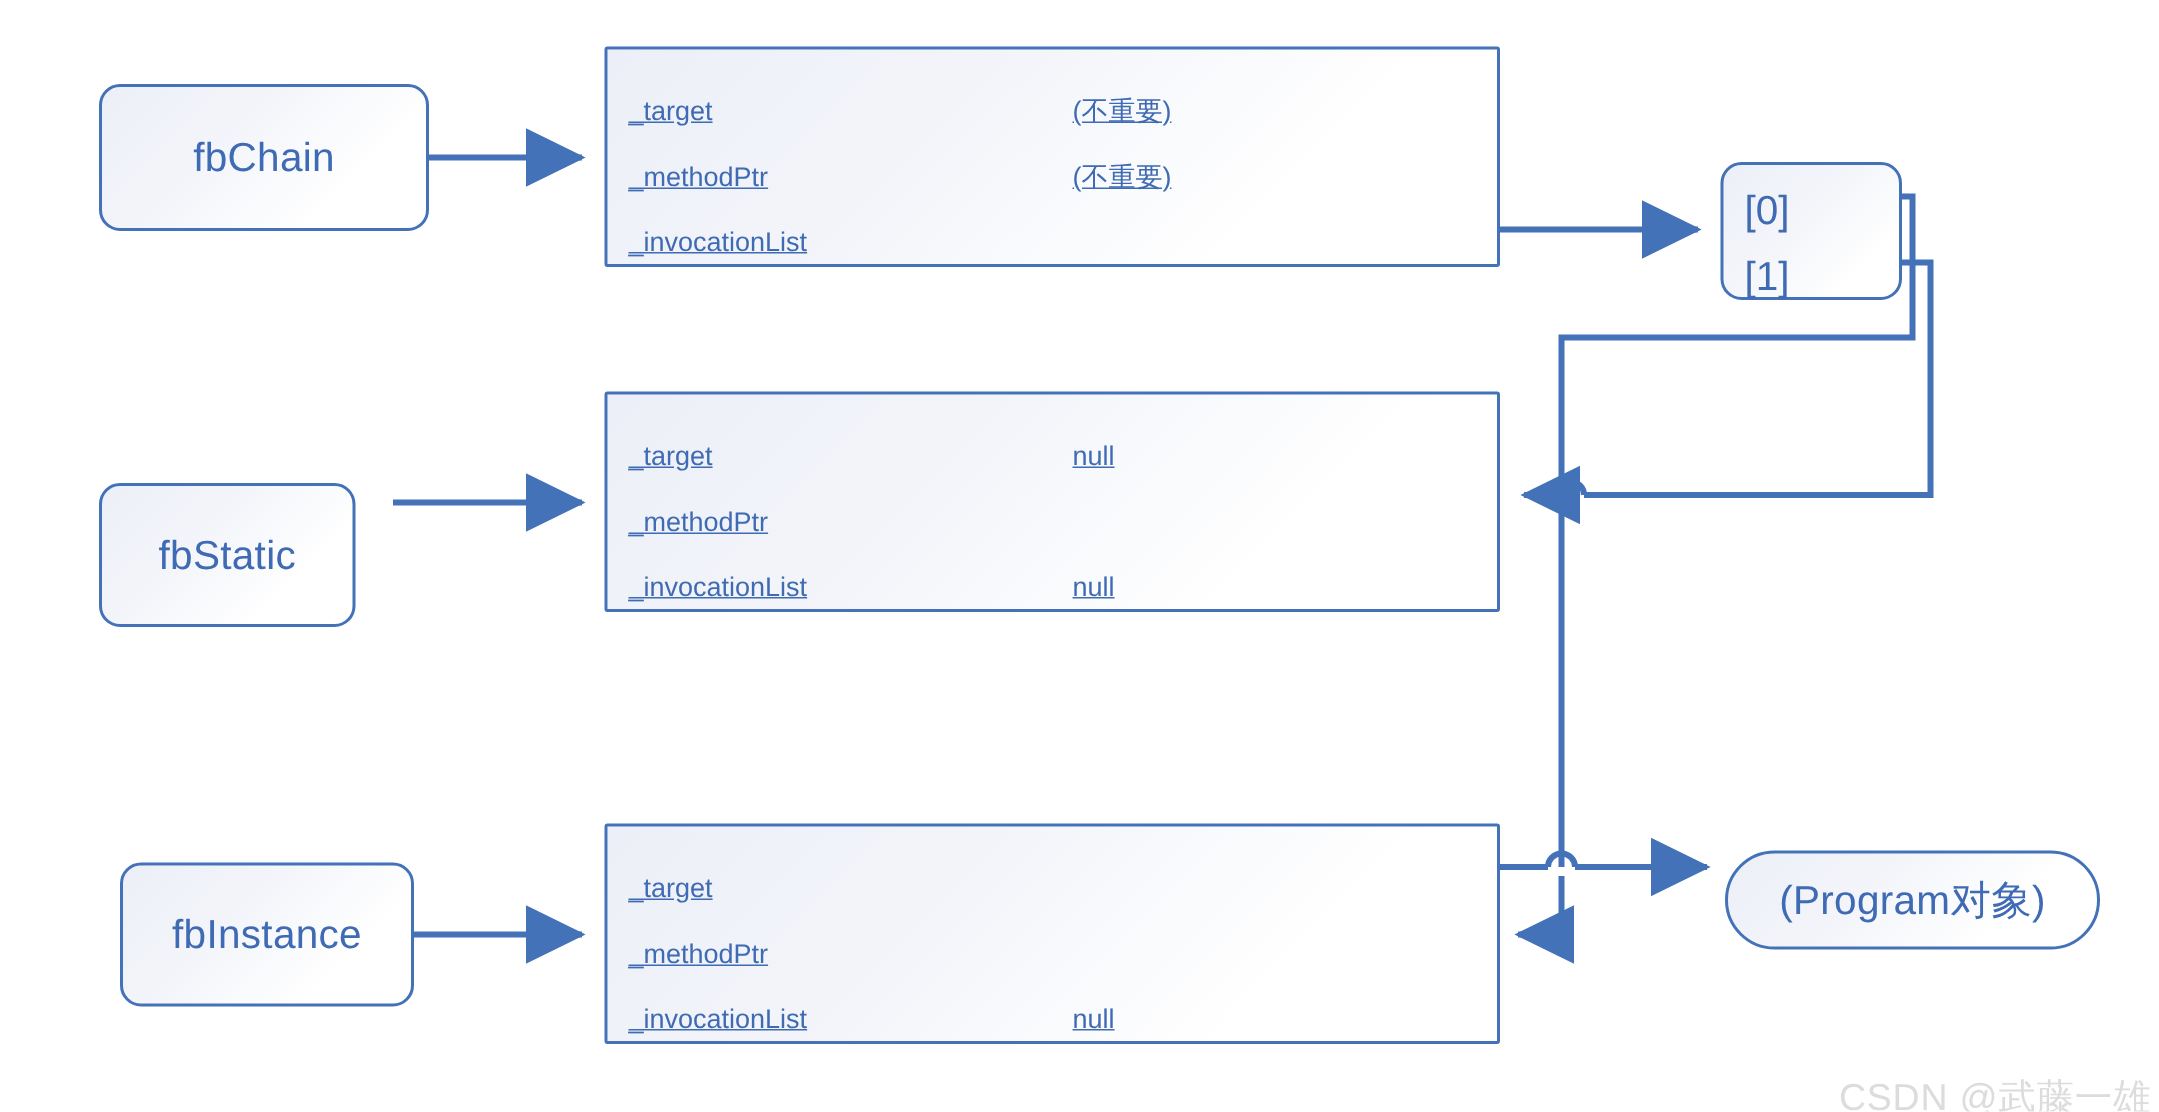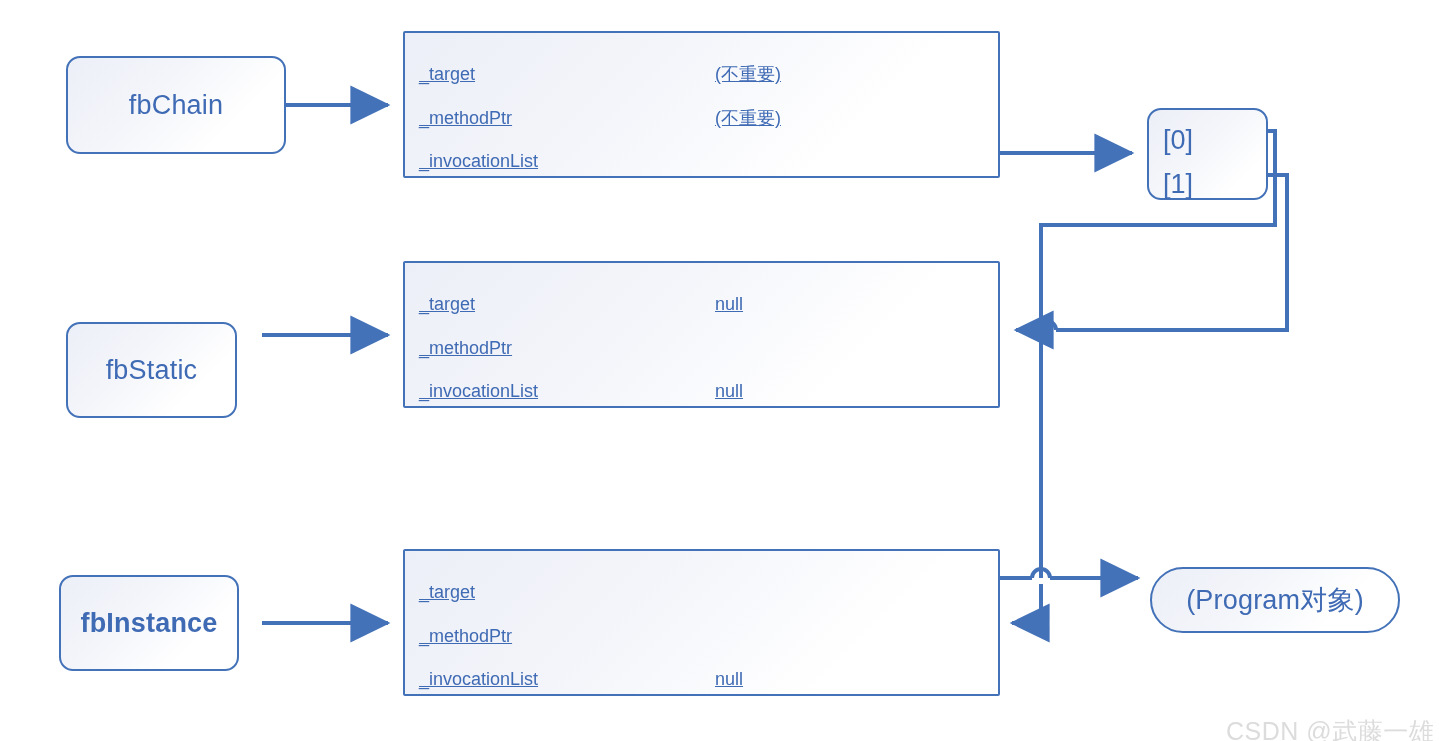--- a/index.html
+++ b/index.html
@@ -97,21 +97,21 @@
   </svg>
 
   <div class="node pill" style="left:66px;top:56px;width:220px;height:98px;">
     <span>fbChain</span>
   </div>
 
   <div class="node pill" style="left:66px;top:288px;width:171px;height:96px;margin-top:34px;">
     <span>fbStatic</span>
   </div>
 
-  <div class="node pill" style="left:59px;top:575px;width:180px;height:96px;font-weight:bold;">
+  <div class="node pill" style="left:80px;top:575px;width:196px;height:96px;">
     <span>fbInstance</span>
   </div>
 
   <div class="node rect struct" style="left:403px;top:31px;width:597px;height:147px;">
     <div class="row" style="top:19px;">
       <span class="fname">_target</span>
       <span class="fval">(不重要)</span>
     </div>
     <div class="row" style="top:63px;">
       <span class="fname">_methodPtr</span>

